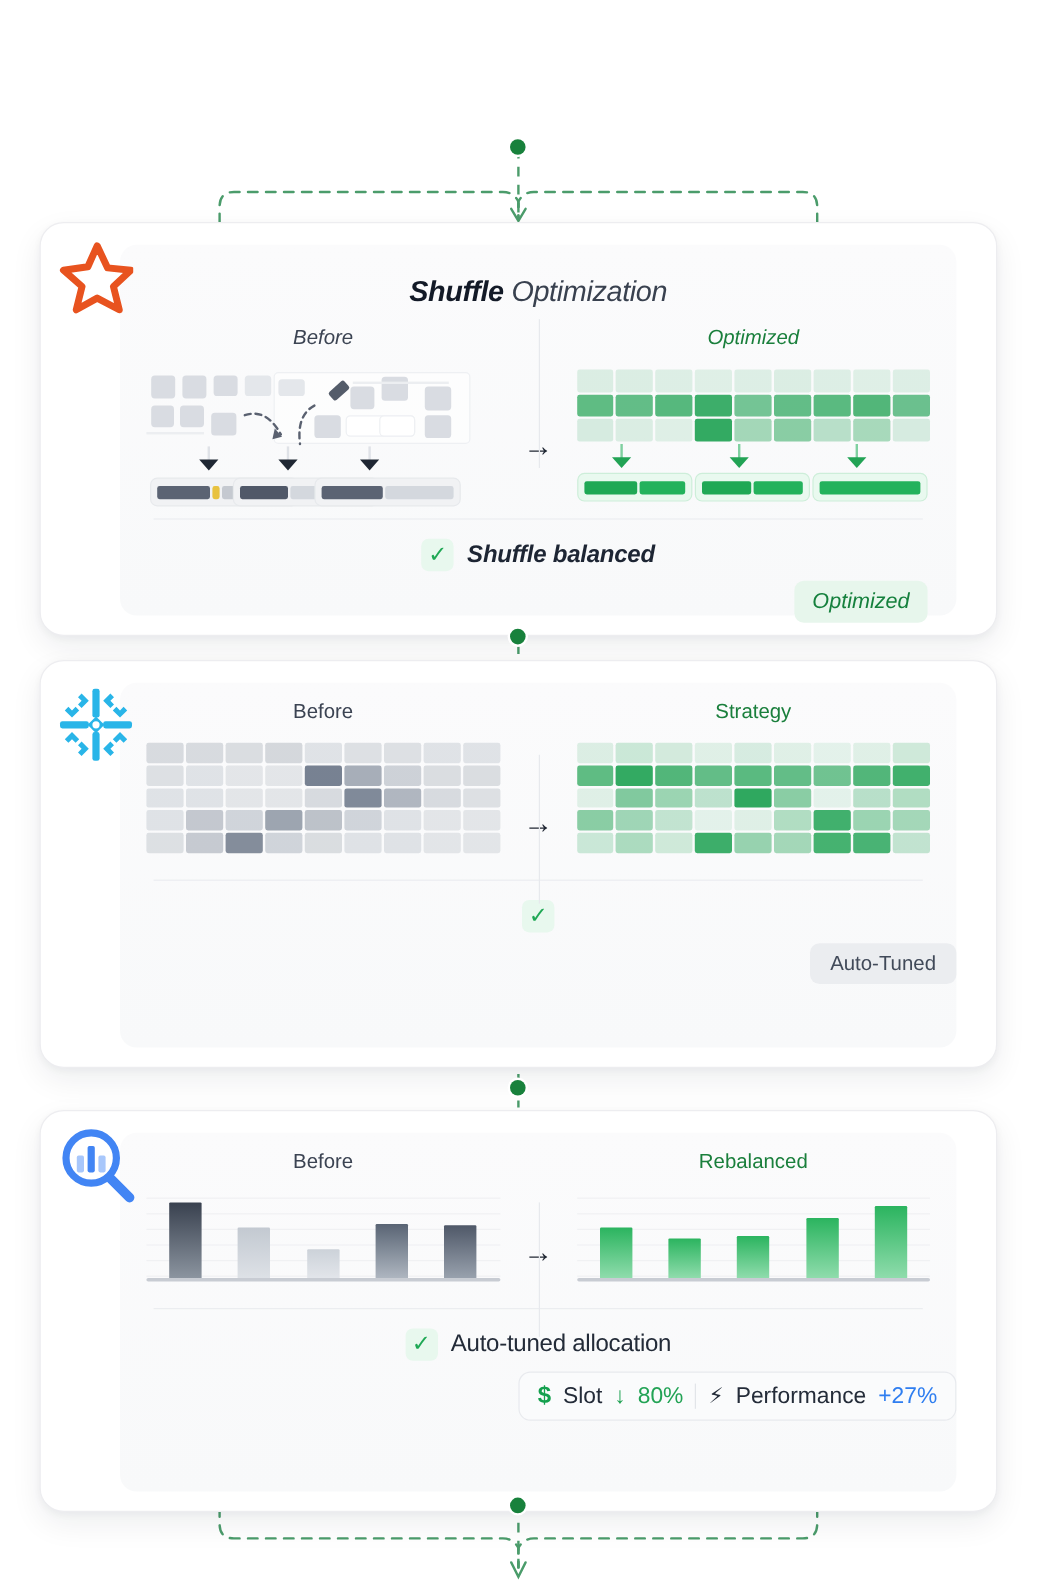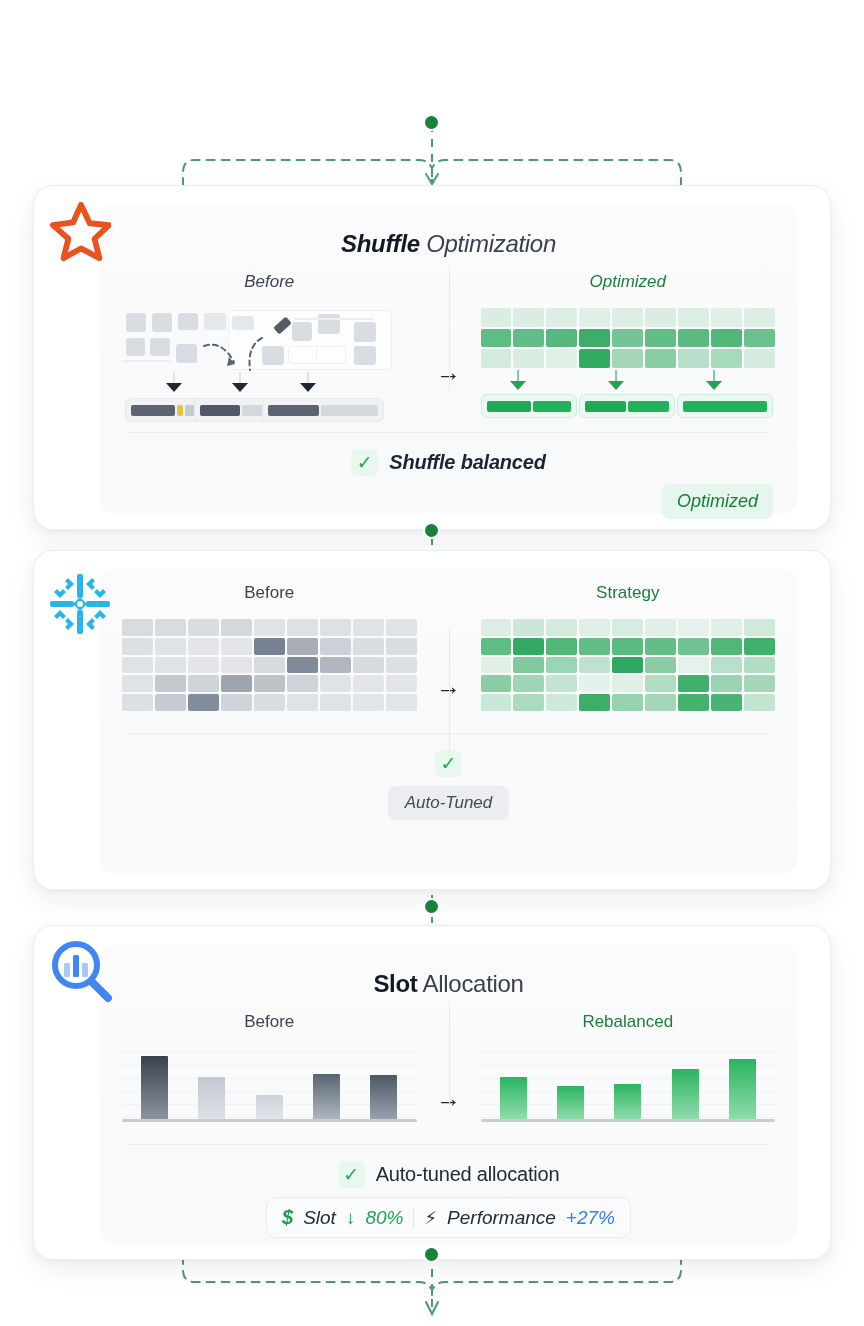--- a/index.html
+++ b/index.html
@@ -156,21 +156,21 @@
     background: #fafbfc; border: 1px solid #e8eaee; border-radius: 10px;
     padding: 8px 15px; font-size: 19px; color: #242c39;
   }
   .metric-sep { width: 1px; height: 21px; background: #e2e5e9; }
   .m-dollar { color: #14a04e; font-weight: 700; font-size: 20px; }
   .m-bolt { color: #242c39; font-size: 18px; }
   .m-green { color: #22a355; font-weight: 500; }
   .m-blue { color: #2f7ef0; font-weight: 500; }
 
   .row-right { text-align: right; padding: 8px 24px 0 0; }
-  .row-center { text-align: center; padding-top: 9px; font-style: italic; }
+  .row-center { text-align: right; padding-top: 9px; }
 </style>
 </head>
 <body>
 
 <div class="stage">
 
 
   <div class="dot" style="left:425px; top:116px;"></div>
   <svg class="connector-svg" style="left:175px; top:124px; width:514px; height:68px;" viewBox="0 0 514 68">
     <path d="M8 62 L8 48 Q8 36 20 36 L244 36 Q253 36 257 44 L257 58" fill="none" stroke="#4b9c6b" stroke-width="2" stroke-dasharray="8 7" stroke-linecap="round"></path>
@@ -471,23 +471,20 @@
   <svg class="icon-badge" id="icon-magnifier" viewBox="0 0 66 66">
     <circle cx="28" cy="27" r="21" fill="none" stroke="#4285f4" stroke-width="6"></circle>
     <rect x="25" y="17" width="6" height="22" rx="1.5" fill="#4285f4"></rect>
     <rect x="16" y="25" width="6" height="14" rx="1.5" fill="#a8c7fb"></rect>
     <rect x="34" y="25" width="6" height="14" rx="1.5" fill="#a8c7fb"></rect>
     <path d="M44 44 L60 60" stroke="#4285f4" stroke-width="8" stroke-linecap="round"></path>
   </svg>
 
   <div class="panel" id="panel-3">
     <div class="panel-inner">
-      <div class="panel-title">
-        <b>Slot</b><span> Allocation</span>
-      </div>
 
       <div class="divider-v" style="left:50%; top:58px; height:112px;"></div>
 
       <div class="compare">
         <div class="col">
           <div class="col-label">Before</div>
           <div class="barchart">
             <div class="bc-grid" id="bcg1">
                 <div class="bc-gline" style="top: 4px;"></div>
                 <div class="bc-gline" style="top: 17px;"></div>

